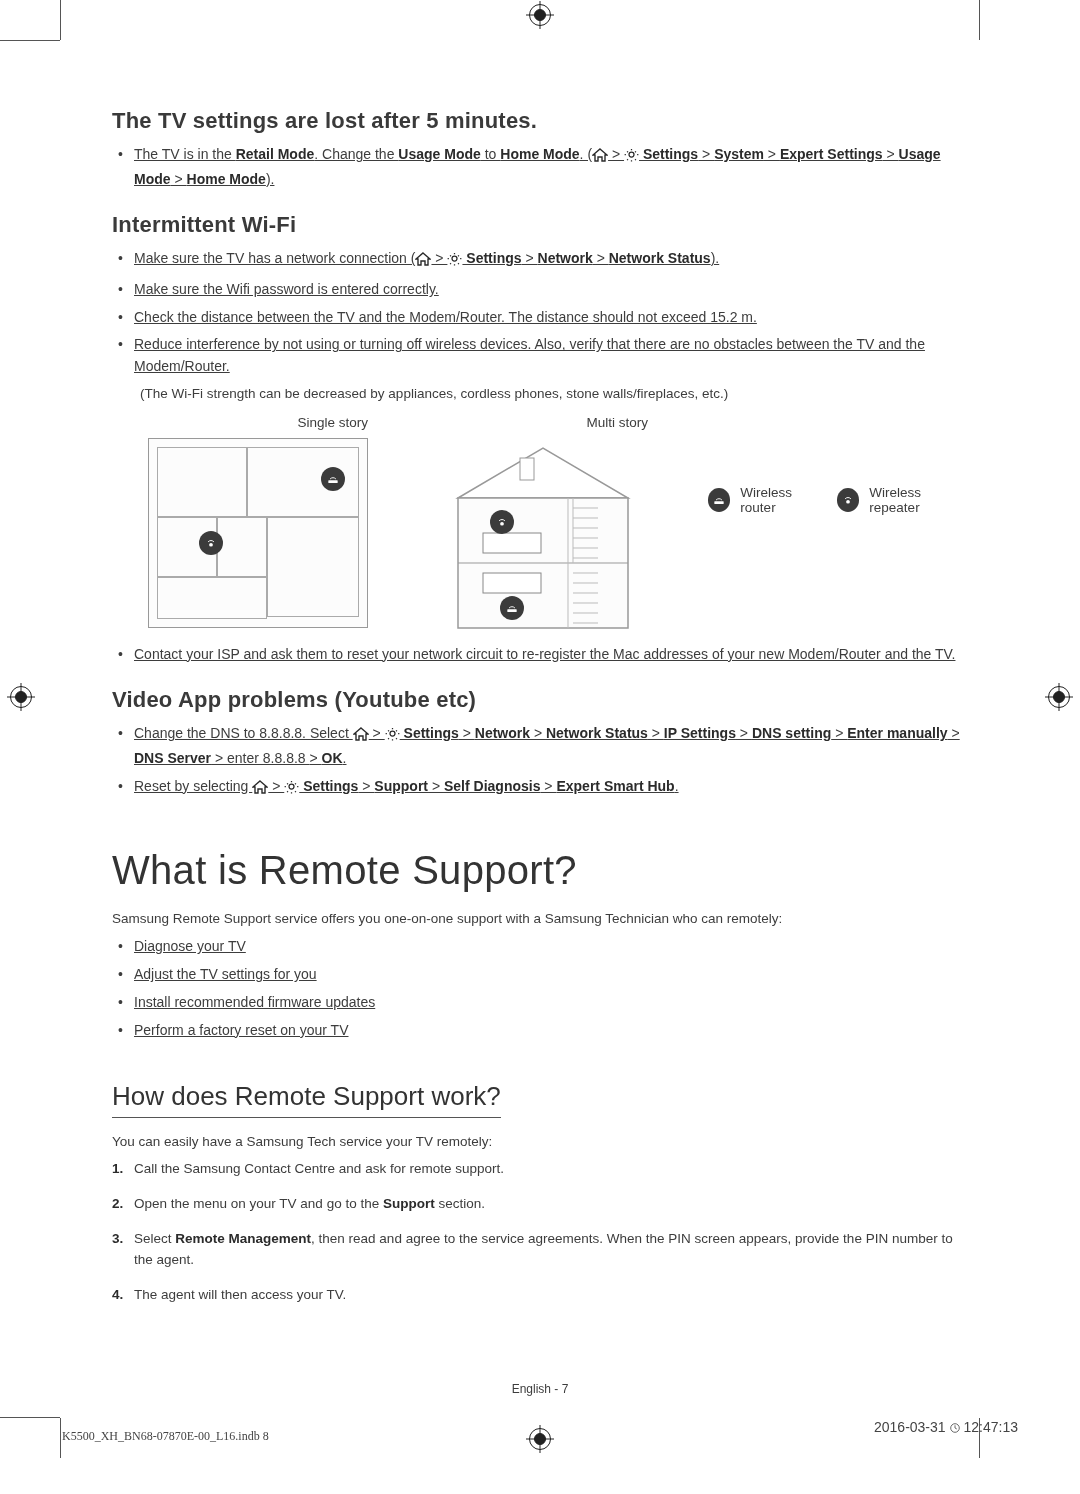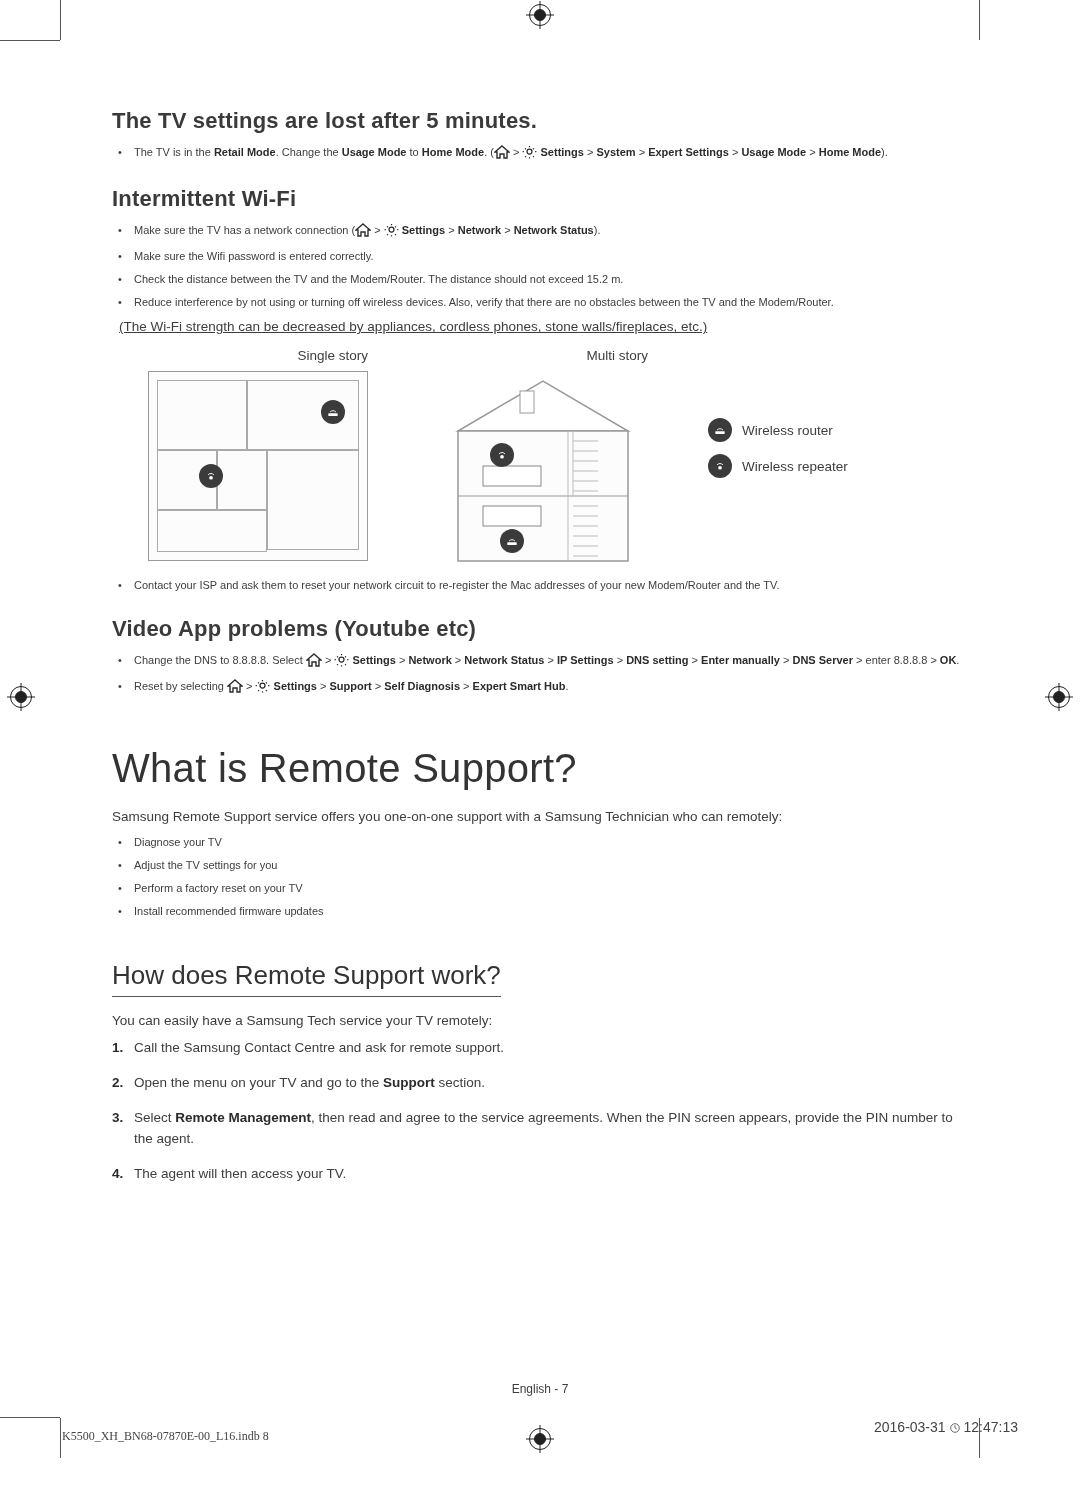--- a/index.html
+++ b/index.html
@@ -23,37 +23,37 @@
   .reg-left { top: 686px; left: 10px; }
   .reg-right { top: 686px; right: 10px; }
   .reg-bot { bottom: 44px; left: 529px; }
 
   .content { position: absolute; left: 112px; top: 108px; width: 856px; }
 
   h2.section { font-size: 22px; font-weight: 600; color: #3a3a3a; margin-top: 22px; margin-bottom: 10px; letter-spacing: .2px; }
   h2.first { margin-top: 0; }
 
   ul.bullets { list-style: none; padding-left: 22px; }
-  ul.bullets > li { font-size: 11px; line-height: 1.55; color: #3d3d3d; position: relative; margin-bottom: 6px; }
+  ul.bullets > li { font-size: 14px; line-height: 1.55; color: #3d3d3d; position: relative; margin-bottom: 6px; text-decoration: underline; }
   ul.bullets > li::before { content: "•"; position: absolute; left: -16px; top: 0; color: #3d3d3d; }
-  .sub-note { font-size: 13.5px; line-height: 1.55; color: #3d3d3d; margin-left: 7px; margin-top: 4px; margin-bottom: 8px; text-decoration: underline; }
+  .sub-note { font-size: 13.5px; line-height: 1.55; color: #3d3d3d; margin-left: 28px; margin-top: 4px; margin-bottom: 8px; }
 
   b { font-weight: 700; color: #2b2b2b; }
 
   .icon { display: inline-block; vertical-align: -3px; }
 
   .diagram-row { display: flex; gap: 60px; margin: 10px 0 16px 36px; align-items: flex-start; }
   .diagram-col { display:flex; flex-direction:column; align-items:flex-end; }
   .diagram-label { font-size: 13.5px; color:#3d3d3d; margin-bottom: 8px; }
   .floorplan, .house { width: 220px; height: 190px; border:1px solid #999; background:#fcfcfc; position:relative; }
   .floorplan .room { position:absolute; border:1px solid #aaa; }
   .badge { width:24px; height:24px; border-radius:50%; background:#3b3b3b; position:absolute; display:flex; align-items:center; justify-content:center; }
   .badge svg { width:14px; height:14px; }
   .house { border:none; background:none; }
-  .legend { display:flex; flex-direction:column; gap:12px; margin-top: 70px; }
+  .legend { display:flex; flex-direction:row; gap:12px; margin-top: 70px; }
   .legend-row { display:flex; align-items:center; gap:10px; font-size:13.5px; color:#3d3d3d; }
   .legend-row .badge { position:static; }
 
   h1.big { font-size: 40px; font-weight: 400; color: #333; margin-top: 48px; margin-bottom: 18px; letter-spacing: .3px; }
   p.lead { font-size: 13.5px; color:#3d3d3d; margin-bottom: 10px; }
 
   h2.underline { font-size: 26px; font-weight: 400; color:#333; border-bottom: 1.5px solid #555; padding-bottom: 5px; margin-top: 34px; margin-bottom: 16px; display:inline-block; }
 
   ol.steps { list-style: none; counter-reset: step; padding-left: 22px; }
   ol.steps > li { counter-increment: step; font-size: 13.5px; line-height:1.55; color:#3d3d3d; position:relative; margin-bottom: 14px; }
@@ -229,22 +229,22 @@
             </svg></span><b> Settings</b><span> &gt; </span><b>Support</b><span> &gt; </span><b>Self Diagnosis</b><span> &gt; </span><b>Expert Smart Hub</b><span>.</span>
       </li>
     </ul>
 
     
     <h1 class="big">What is Remote Support?</h1>
     <p class="lead">Samsung Remote Support service offers you one-on-one support with a Samsung Technician who can remotely:</p>
     <ul class="bullets">
       <li>Diagnose your TV</li>
       <li>Adjust the TV settings for you</li>
+      <li>Install recommended firmware updates</li>
       <li>Perform a factory reset on your TV</li>
-      <li>Install recommended firmware updates</li>
     </ul>
 
     
     <h2 class="underline">How does Remote Support work?</h2>
     <p class="lead">You can easily have a Samsung Tech service your TV remotely:</p>
     <ol class="steps">
       <li>Call the Samsung Contact Centre and ask for remote support.</li>
       <li>
         <span>Open the menu on your TV and go to the </span><b>Support</b><span> section.</span>
       </li>

